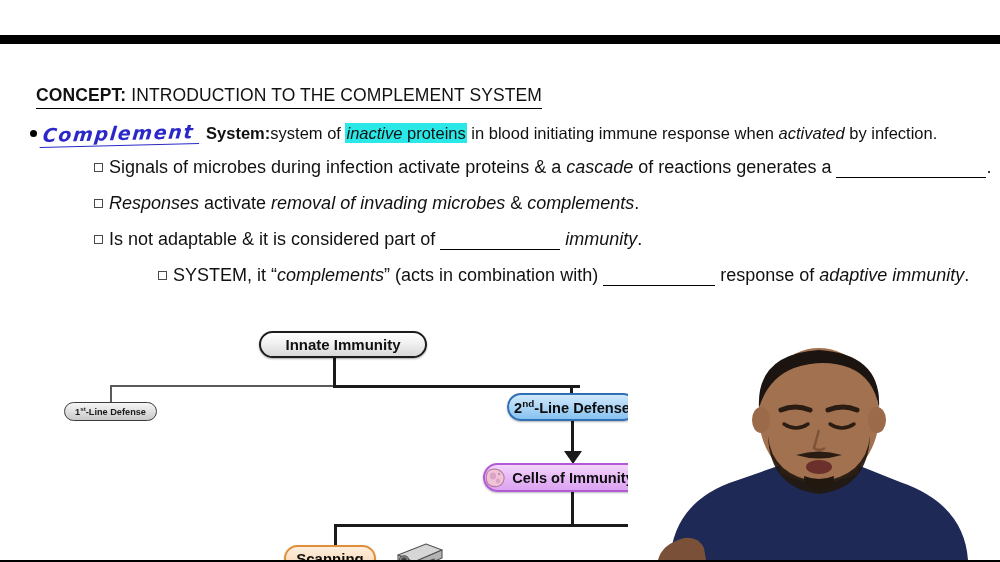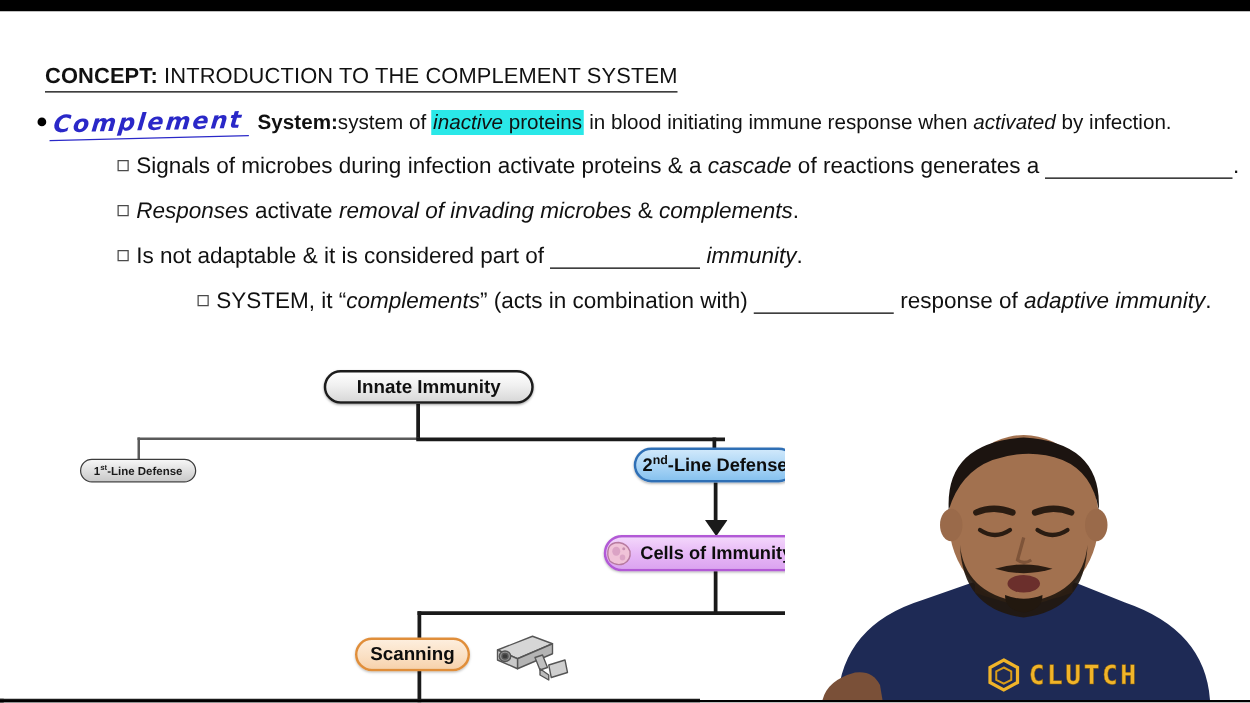--- a/index.html
+++ b/index.html
@@ -2,21 +2,21 @@
 <html><head>
 <meta charset="utf-8">
 <style>
   html,body{margin:0;padding:0;}
   body{
     width:1000px;height:562px;overflow:hidden;position:relative;
     background:#ffffff;
     font-family:"Liberation Sans","DejaVu Sans",sans-serif;
     color:#111;
   }
-  .slide{position:absolute;inset:0;background:#fff;}
+  .slide{position:absolute;inset:0;background:#fff;margin-top:35px;}
 
   
   .bar-top{position:absolute;left:0;top:0;width:1000px;height:9px;background:#000;}
   .bar-bottom{position:absolute;left:0;bottom:0;width:1000px;height:2px;background:#000;}
 
   
   .concept{
     position:absolute;left:36px;top:50px;
     font-size:17.5px;letter-spacing:.1px;
     border-bottom:1.6px solid #000;padding-bottom:2px;
@@ -228,23 +228,16 @@
 
       <path d="M191 82 L186 100 Q191 104 197 100" stroke="#7e5439" stroke-width="2.6" fill="none"></path>
 
       <path d="M168 107 Q191 100 214 107 Q191 114 168 107 Z" fill="#2a1c12"></path>
 
       <ellipse cx="191" cy="119" rx="13" ry="7" fill="#6b2f2c"></ellipse>
 
       <path d="M140 88 Q142 140 191 146 Q240 140 242 88 Q238 128 191 134 Q144 128 140 88 Z" fill="#22180f" opacity=".92"></path>
       <path d="M176 128 Q191 134 206 128 Q206 140 191 142 Q176 140 176 128 Z" fill="#22180f"></path>
     </svg>
-    <div class="clutch">
-      <svg width="26" height="28" viewBox="0 0 26 28">
-        <polygon points="13,2 24,8 24,20 13,26 2,20 2,8" fill="none" stroke="#f0b429" stroke-width="2.6"></polygon>
-        <polygon points="13,8 19,11 19,18 13,21 7,18 7,11" fill="none" stroke="#d99c18" stroke-width="1.6"></polygon>
-      </svg>
-      <span class="clutch-word">CLUTCH</span>
-    </div>
   </div>
 
   <div class="bar-bottom"></div>
 </div>
 
 </body></html>

